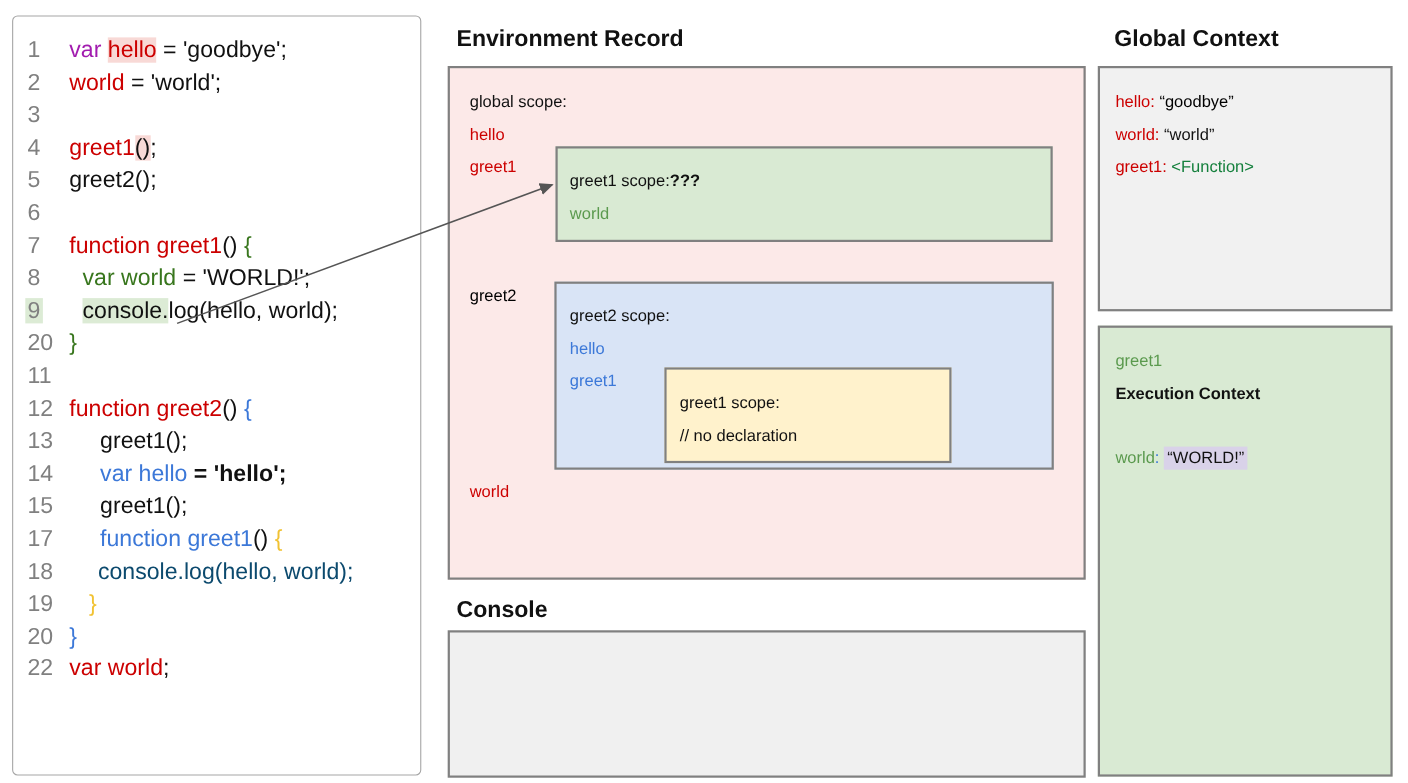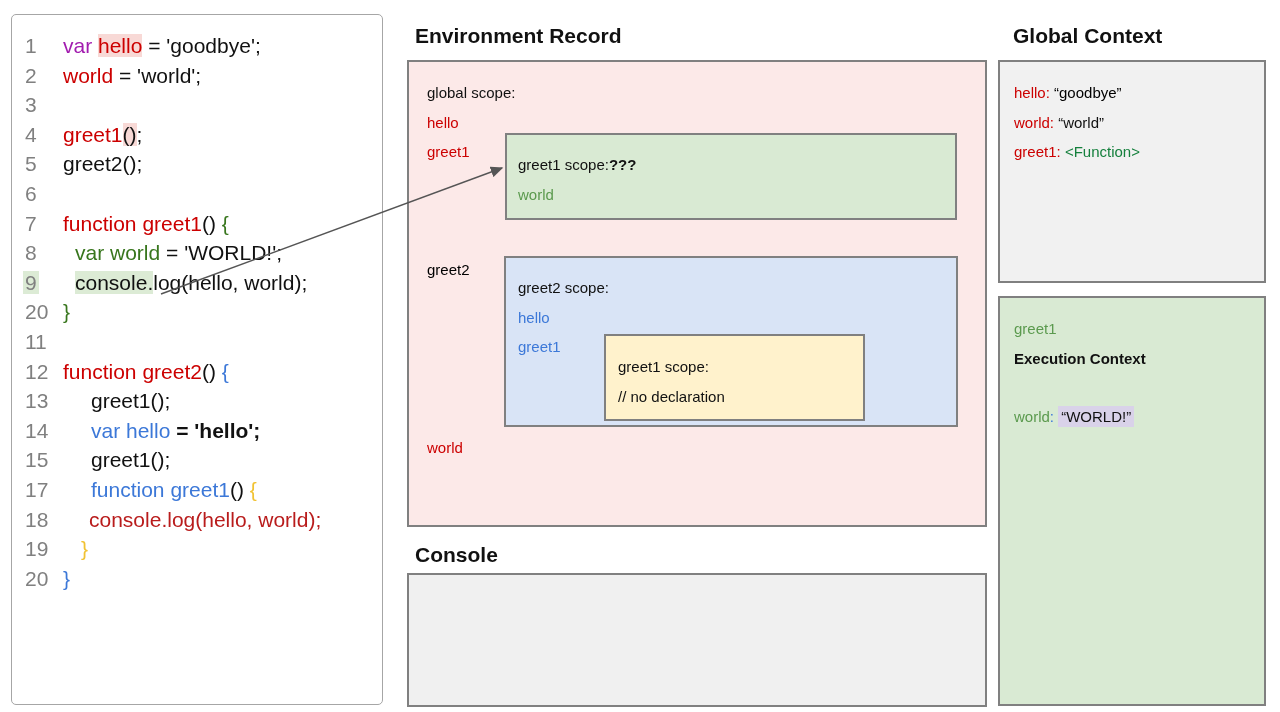--- a/index.html
+++ b/index.html
@@ -84,23 +84,24 @@
         <div class="code-line"><div class="ln"><span>7</span></div><div class="ct" style="padding-left: 0px;"><span style="color: rgb(204, 0, 0);">function greet1</span><span style="color: rgb(17, 17, 17);">() </span><span style="color: rgb(56, 118, 29);">{</span></div></div>
         <div class="code-line"><div class="ln"><span>8</span></div><div class="ct" style="padding-left: 12px;"><span style="color: rgb(56, 118, 29);">var world</span><span style="color: rgb(17, 17, 17);"> = 'WORLD!';</span></div></div>
         <div class="code-line"><div class="ln"><span class="ln-hl">9</span></div><div class="ct" style="padding-left: 12px;"><span class="hl-greenhl" style="color: rgb(17, 17, 17);">console.</span><span style="color: rgb(17, 17, 17);">log(hello, world);</span></div></div>
         <div class="code-line"><div class="ln"><span>20</span></div><div class="ct" style="padding-left: 0px;"><span style="color: rgb(56, 118, 29);">}</span></div></div>
         <div class="code-line"><div class="ln"><span>11</span></div><div class="ct" style="padding-left: 0px;"></div></div>
         <div class="code-line"><div class="ln"><span>12</span></div><div class="ct" style="padding-left: 0px;"><span style="color: rgb(204, 0, 0);">function greet2</span><span style="color: rgb(17, 17, 17);">() </span><span style="color: rgb(60, 120, 216);">{</span></div></div>
         <div class="code-line"><div class="ln"><span>13</span></div><div class="ct" style="padding-left: 28px;"><span style="color: rgb(17, 17, 17);">greet1();</span></div></div>
         <div class="code-line"><div class="ln"><span>14</span></div><div class="ct" style="padding-left: 28px;"><span style="color: rgb(60, 120, 216);">var hello</span><span style="color: rgb(17, 17, 17); font-weight: bold;"> = 'hello';</span></div></div>
         <div class="code-line"><div class="ln"><span>15</span></div><div class="ct" style="padding-left: 28px;"><span style="color: rgb(17, 17, 17);">greet1();</span></div></div>
         <div class="code-line"><div class="ln"><span>17</span></div><div class="ct" style="padding-left: 28px;"><span style="color: rgb(60, 120, 216);">function greet1</span><span style="color: rgb(17, 17, 17);">() </span><span style="color: rgb(241, 194, 50);">{</span></div></div>
-        <div class="code-line"><div class="ln"><span>18</span></div><div class="ct" style="padding-left: 26px;"><span style="color: #b91c1c;">console.log(hello, world);</span></div></div>
+        <div class="code-line"><div class="ln"><span>18</span></div><div class="ct" style="padding-left: 26px;"><span style="color: #0c4a6e;">console.log(hello, world);</span></div></div>
         <div class="code-line"><div class="ln"><span>19</span></div><div class="ct" style="padding-left: 18px;"><span style="color: rgb(241, 194, 50);">}</span></div></div>
         <div class="code-line"><div class="ln"><span>20</span></div><div class="ct" style="padding-left: 0px;"><span style="color: rgb(60, 120, 216);">}</span></div></div>
+        <div class="code-line"><div class="ln"><span>22</span></div><div class="ct" style="padding-left: 0px;"><span style="color: rgb(204, 0, 0);">var world</span><span style="color: rgb(17, 17, 17);">;</span></div></div>
       </div>
   </div>
 
   <div class="h" style="left:415px;top:24px;text-align:center;">Environment Record</div>
 
   <div class="pink-box">
     <div class="rows global-rows">
         <div class="row"><span style="color: rgb(17, 17, 17);">global scope:</span></div>
         <div class="row"><span style="color: rgb(204, 0, 0);">hello</span></div>
         <div class="row"><span style="color: rgb(204, 0, 0);">greet1</span></div>

